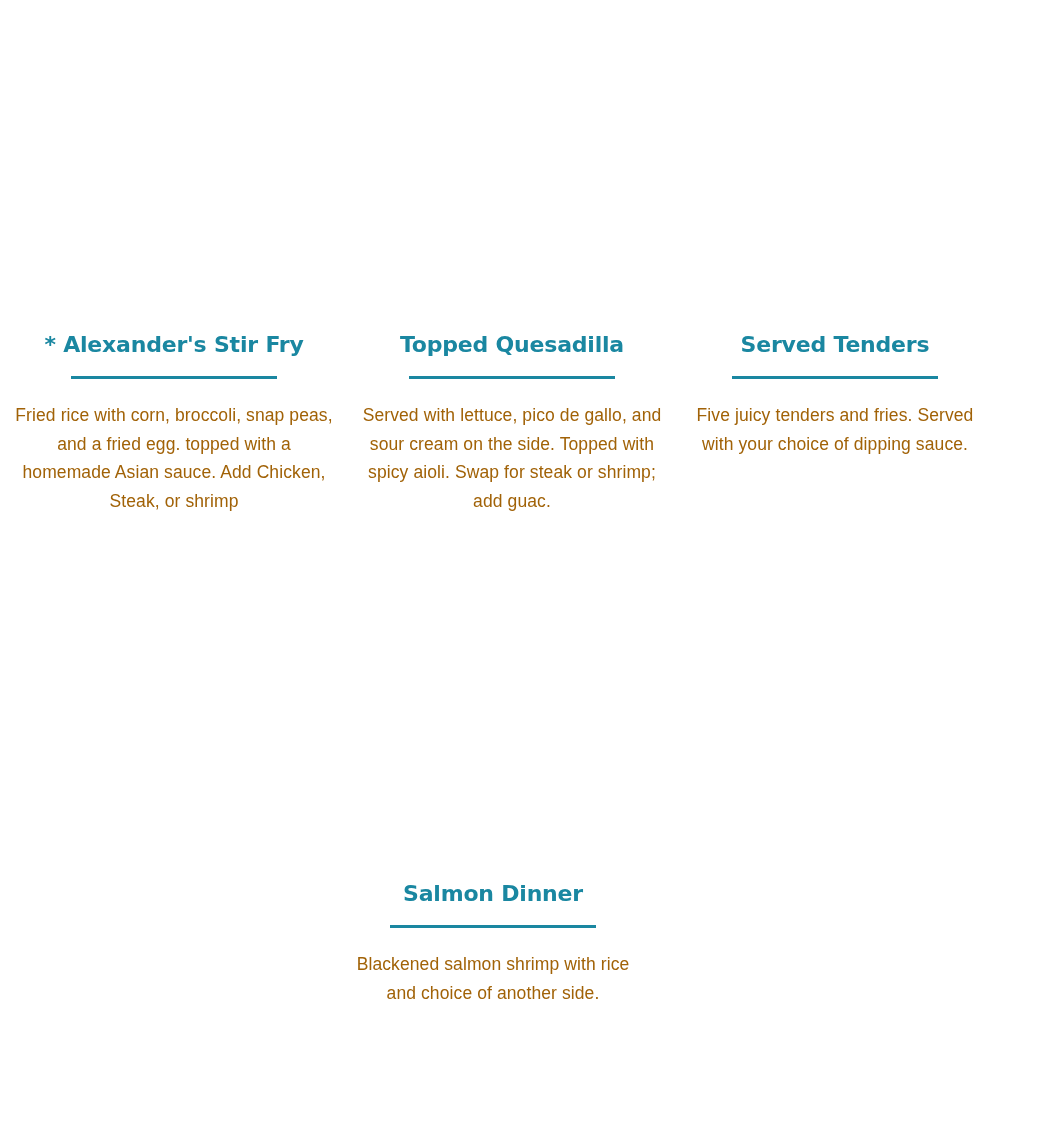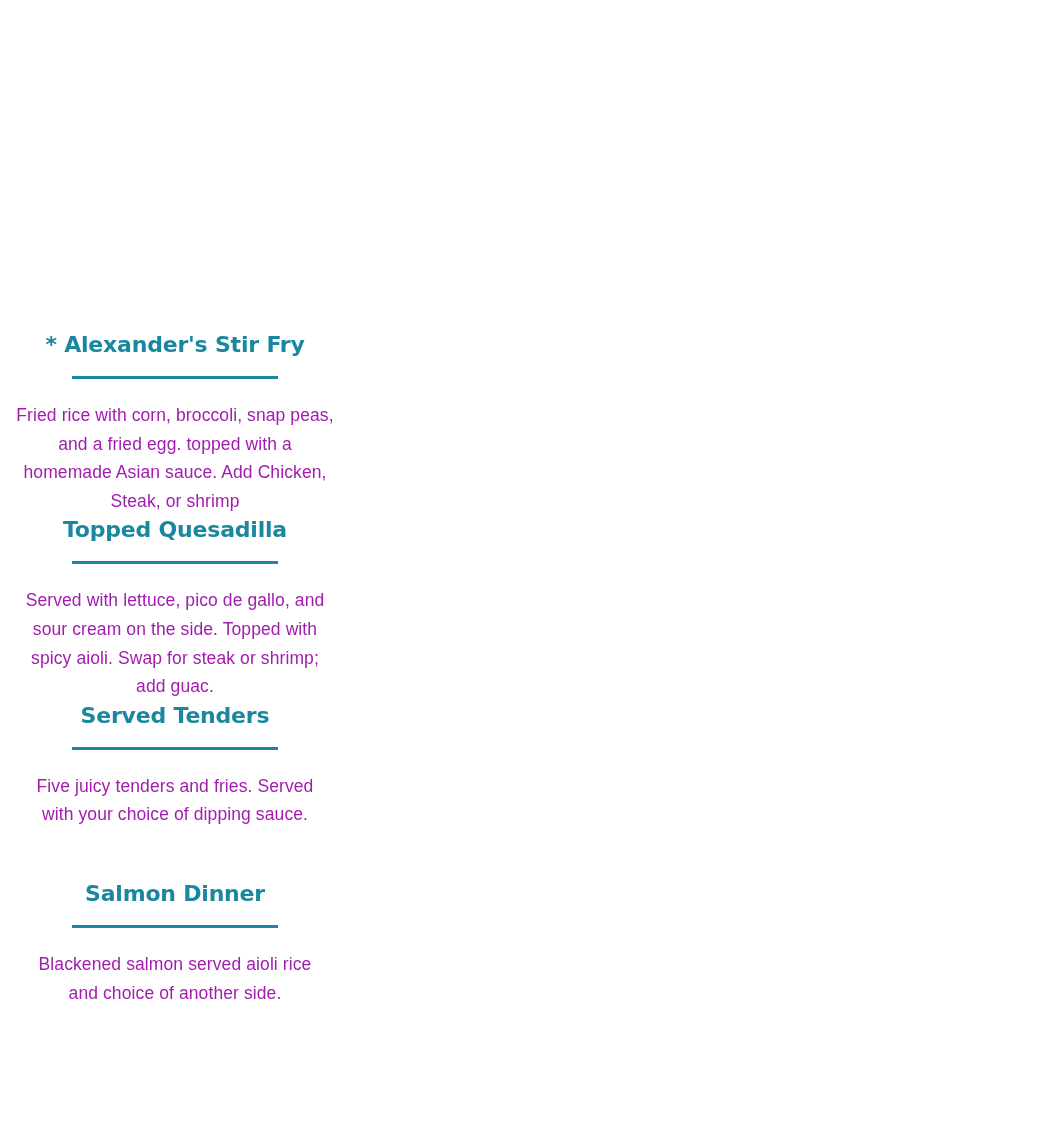--- a/index.html
+++ b/index.html
@@ -23,21 +23,21 @@
     position: relative;
     background: #ffffff;
   }
 
   
   .menu-row {
     position: absolute;
     left: 0;
     width: 986px;
     display: flex;
-    flex-direction: column;
+    flex-direction: row;
     align-items: flex-start;
     justify-content: flex-start;
   }
   .menu-row.row-primary { top: 330px; }
   .menu-row.row-secondary { top: 879px; }
 
   .menu-item {
     width: 350px;
     box-sizing: border-box;
     padding: 0 14px;
@@ -74,21 +74,21 @@
     padding: 0;
   }
 
   .item-description {
     margin: 22px auto 0 auto;
     width: 290px;
     font-family: "Liberation Sans", sans-serif;
     font-size: 17.5px;
     font-weight: normal;
     line-height: 28.6px;
-    color: #a21caf;
+    color: #a16207;
     letter-spacing: 0.1px;
   }
 
   
   .menu-item.col-1 .item-description { width: 320px; }
   .menu-item.col-2 .item-description { width: 300px; }
   .menu-item.col-3 .item-description { width: 290px; }
   .menu-item.col-salmon .item-description { width: 290px; }
 </style>
 </head>
@@ -122,20 +122,20 @@
   </div>
 
   <div class="menu-row row-secondary">
 
     <div class="menu-item empty-cell"></div>
 
     <div class="menu-item col-salmon">
       <div class="item-media"></div>
       <h3 class="item-title">Salmon Dinner</h3>
       <hr class="item-divider">
-      <p class="item-description">Blackened salmon served aioli rice and choice of another side.</p>
+      <p class="item-description">Blackened salmon shrimp with rice and choice of another side.</p>
     </div>
 
     <div class="menu-item empty-cell"></div>
 
   </div>
 
 </div>
 
 </body></html>

